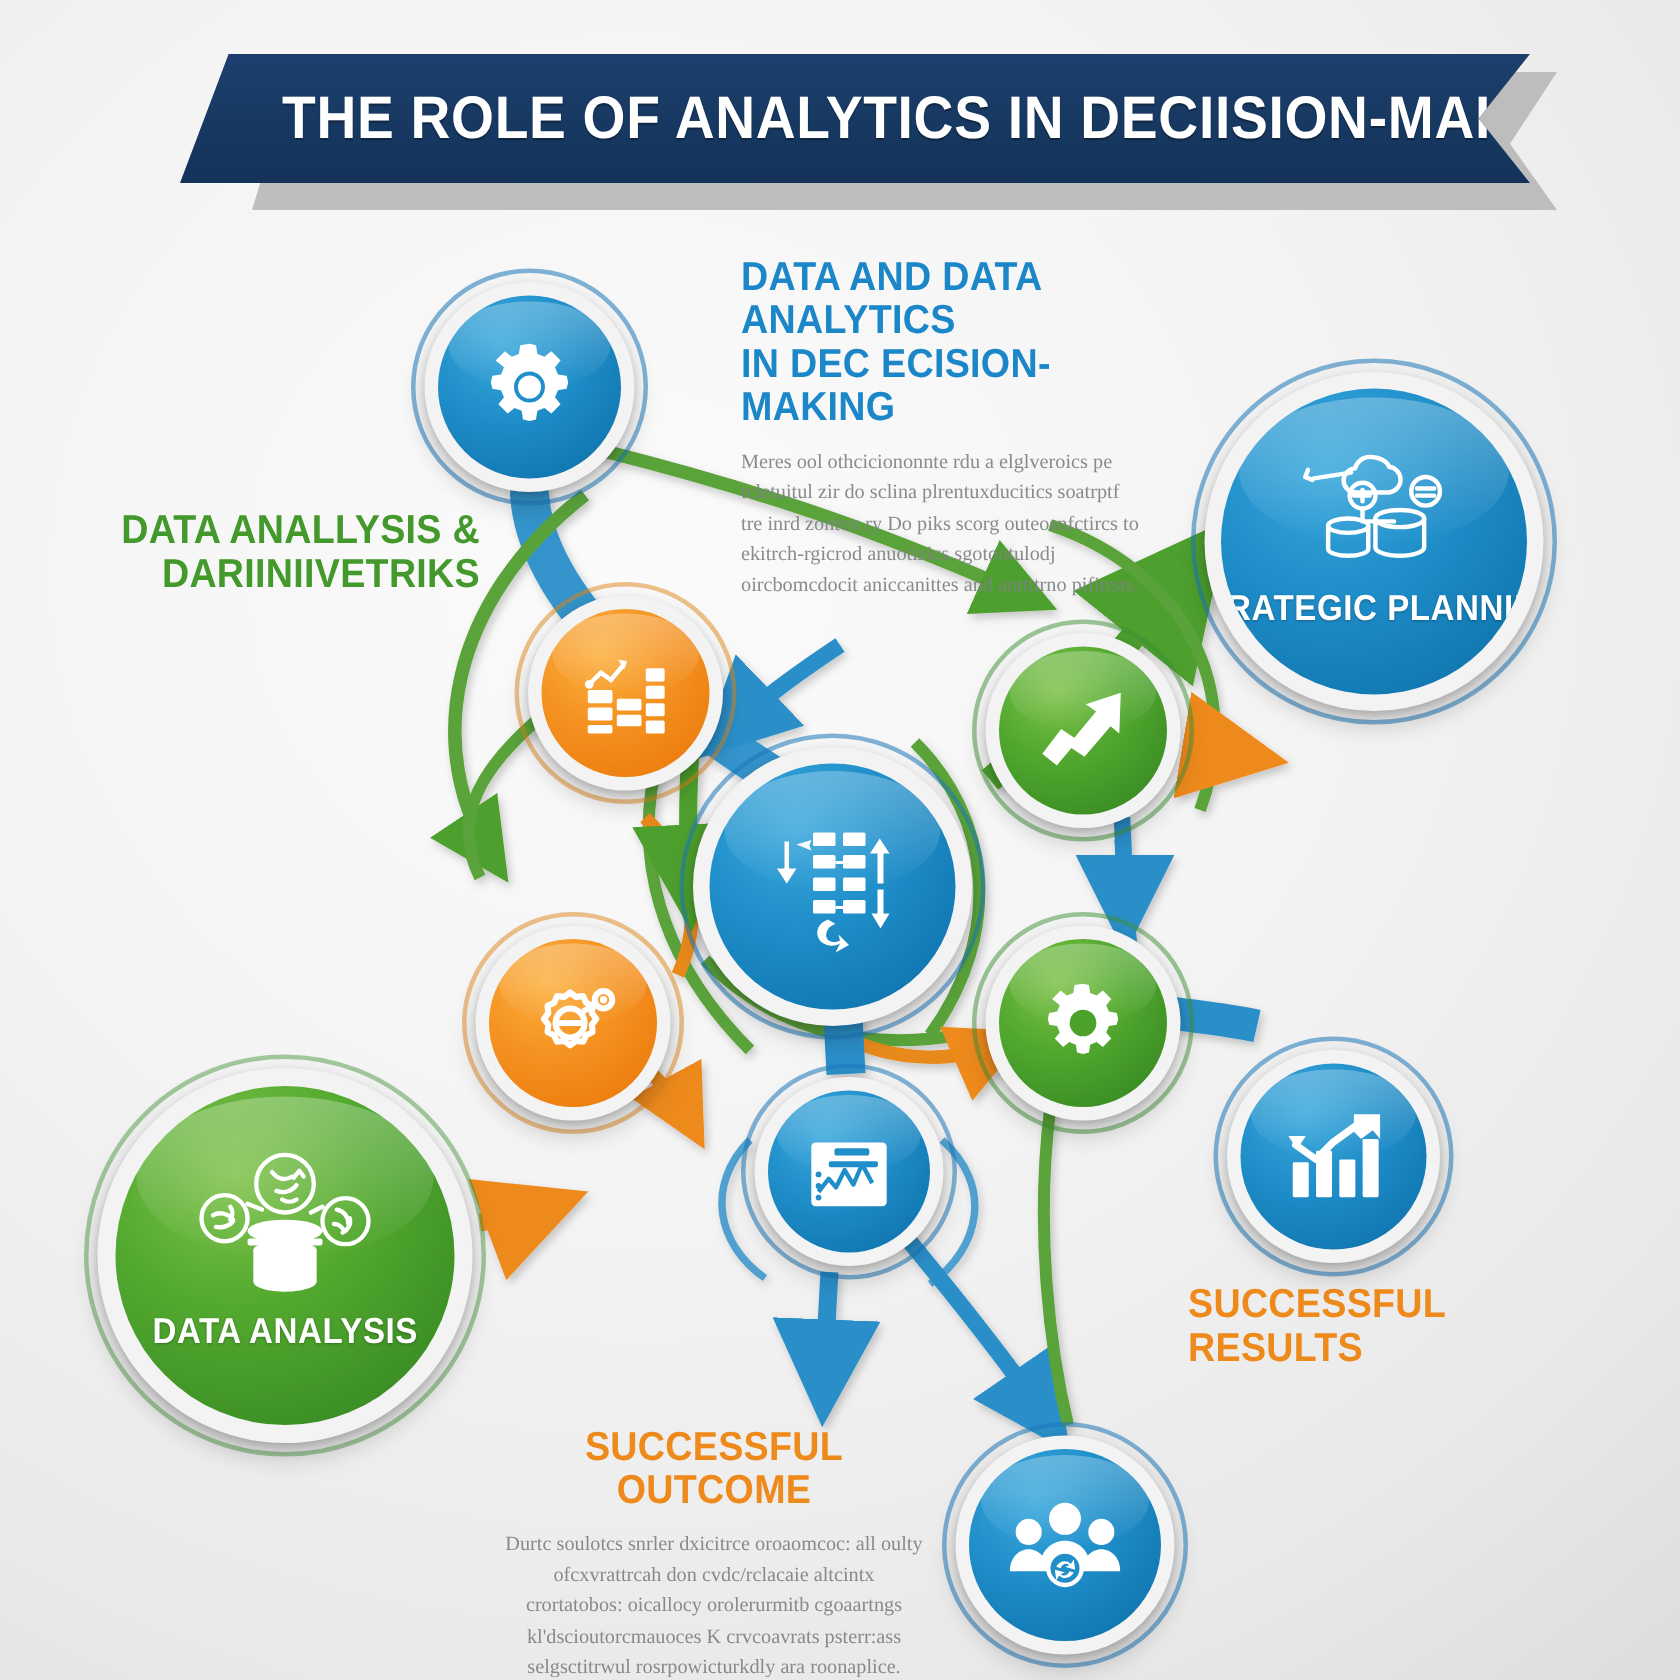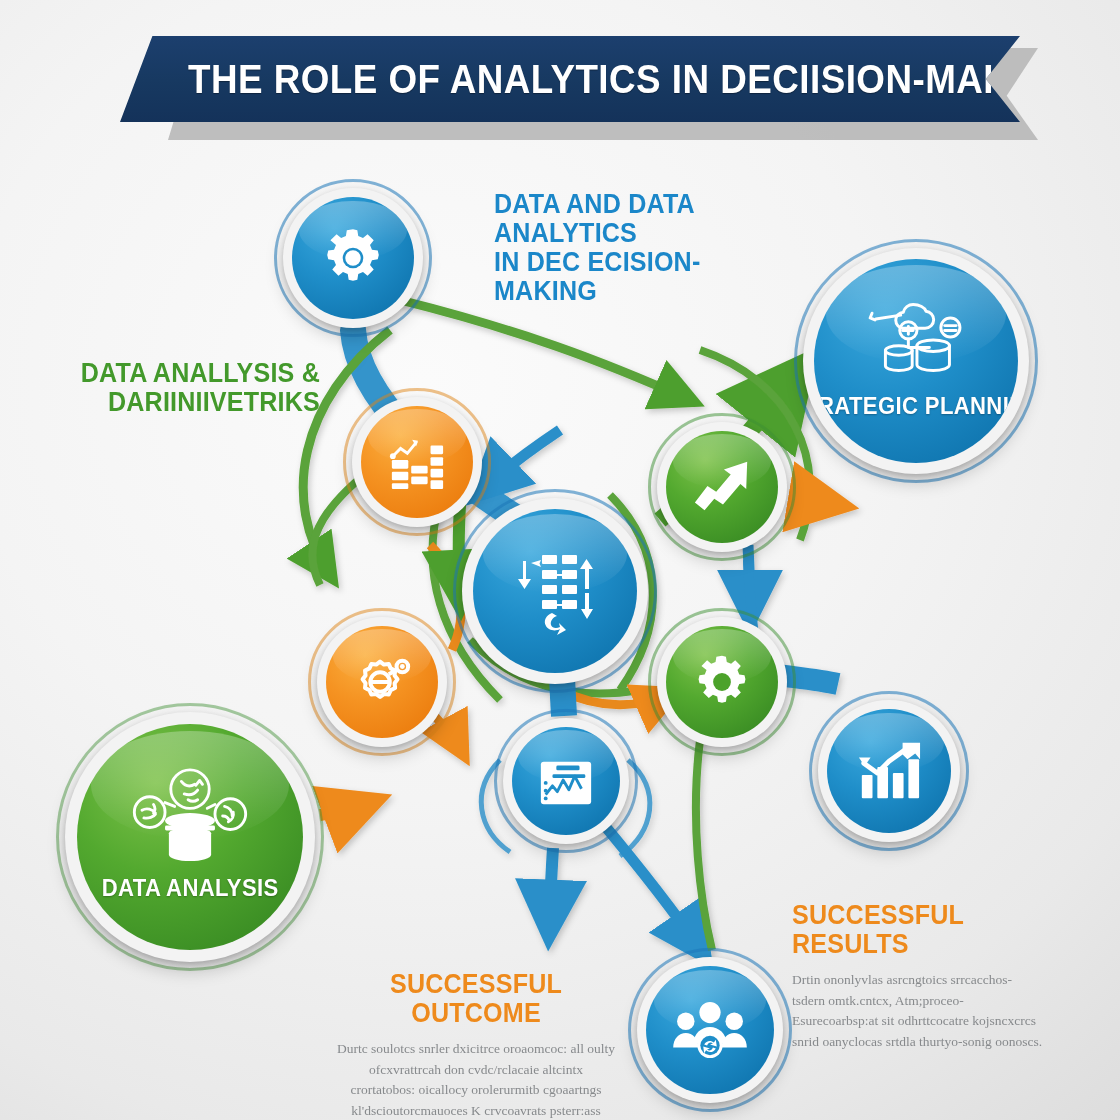--- a/index.html
+++ b/index.html
@@ -126,21 +126,21 @@
   }
   .icon-box {
     position: relative;
     z-index: 3;
     display: flex;
     align-items: center;
     justify-content: center;
   }
 
   
-  .textblock { position: absolute; margin-top: 20px; }
+  .textblock { position: absolute; }
   .tb-head {
     font-family: "Liberation Sans Narrow", "Liberation Sans", sans-serif;
     font-weight: 700;
     font-size: 27px;
     line-height: 1.08;
     letter-spacing: .2px;
     transform: scaleX(.93);
     transform-origin: left top;
     margin: 0 0 11px 0;
     text-transform: uppercase;
@@ -239,37 +239,37 @@
     <div class="ribbon">
       <div class="ribbon-title">THE ROLE OF ANALYTICS IN DECIISION-MAKING</div>
     </div>
   </div>
 
   <div class="textblock ta-left" style="left:494px; top:170px; width:268px;">
     <div class="tb-head c-blue">
       <span>DATA AND DATA ANALYTICS</span><br>
       <span>IN DEC ECISION-MAKING</span>
     </div>
+    <p class="tb-body">Meres ool othciciononnte rdu a elglveroics pe tcletuitul zir do sclina plrentuxducitics soatrptf tre inrd zontox ry Do piks scorg outeosnfctircs to ekitrch-rgicrod anuotizics sgotootulodj oircbomcdocit aniccanittes and anttttrno pifitrsts.</p>
   </div>
 
   <div class="textblock ta-right" style="left:58px; top:339px; width:262px;">
     <div class="tb-head c-green right" style="transform-origin:right top;">
       <span>DATA ANALLYSIS &amp;</span><br>
       <span>DARIINIIVETRIKS</span>
     </div>
   </div>
 
   <div class="textblock ta-center" style="left:336px; top:950px; width:280px;">
     <div class="tb-head c-orange" style="transform-origin:center top;">SUCCESSFUL OUTCOME</div>
     <p class="tb-body ta-center">Durtc soulotcs snrler dxicitrce oroaomcoc: all oulty ofcxvrattrcah don cvdc/rclacaie altcintx crortatobos: oicallocy orolerurmitb cgoaartngs kl'dscioutorcmauoces K crvcoavrats psterr:ass selgsctitrwul rosrpowicturkdly ara roonaplice.</p>
   </div>
 
-  <div class="textblock ta-left" style="left:792px; top:881px; width:252px;">
+  <div class="textblock ta-left" style="left:792px; top:855px; width:252px;">
     <div class="tb-head c-orange">SUCCESSFUL RESULTS</div>
-    <p class="tb-body">Drtin ononlyvlas asrcngtoics srrcacchos-tsdern omtk.cntcx, Atm;proceo-Esurecoarbsp:at sit odhrttcocatre kojsncxcrcs snrid oanyclocas srtdla thurtyo-sonig oonoscs.</p>
   </div>
 
   <div class="node" style="left:283px; top:188px; width:140px; height:140px;">
     <div class="outline"></div>
     <div class="ring"></div>
     <div class="disc blue" style="inset:9px;">
       <span class="icon-box">
         <svg width="66" height="66" viewBox="0 0 64 64">
           <path fill="#fff" d="M32 4l4.2 1 .9 5.6 4.6 1.9 4.4-3.6 6 6-3.6 4.4 1.9 4.6 5.6.9 1 4.2-1 4.2-5.6.9-1.9 4.6 3.6 4.4-6 6-4.4-3.6-4.6 1.9-.9 5.6-4.2 1-4.2-1-.9-5.6-4.6-1.9-4.4 3.6-6-6 3.6-4.4-1.9-4.6-5.6-.9-1-4.2 1-4.2 5.6-.9 1.9-4.6L10.1 14.9l6-6 4.4 3.6 4.6-1.9.9-5.6z"></path>
           <circle cx="32" cy="32" r="10" fill="#1f8ec9"></circle>

